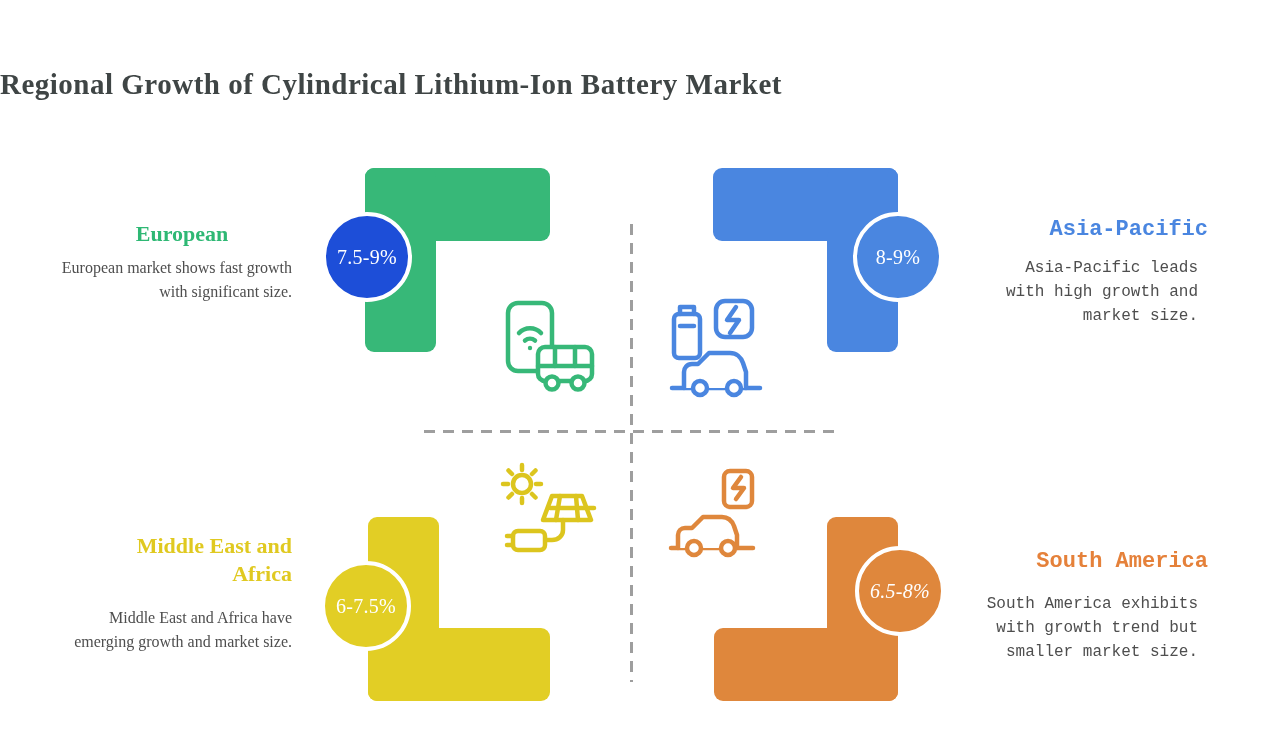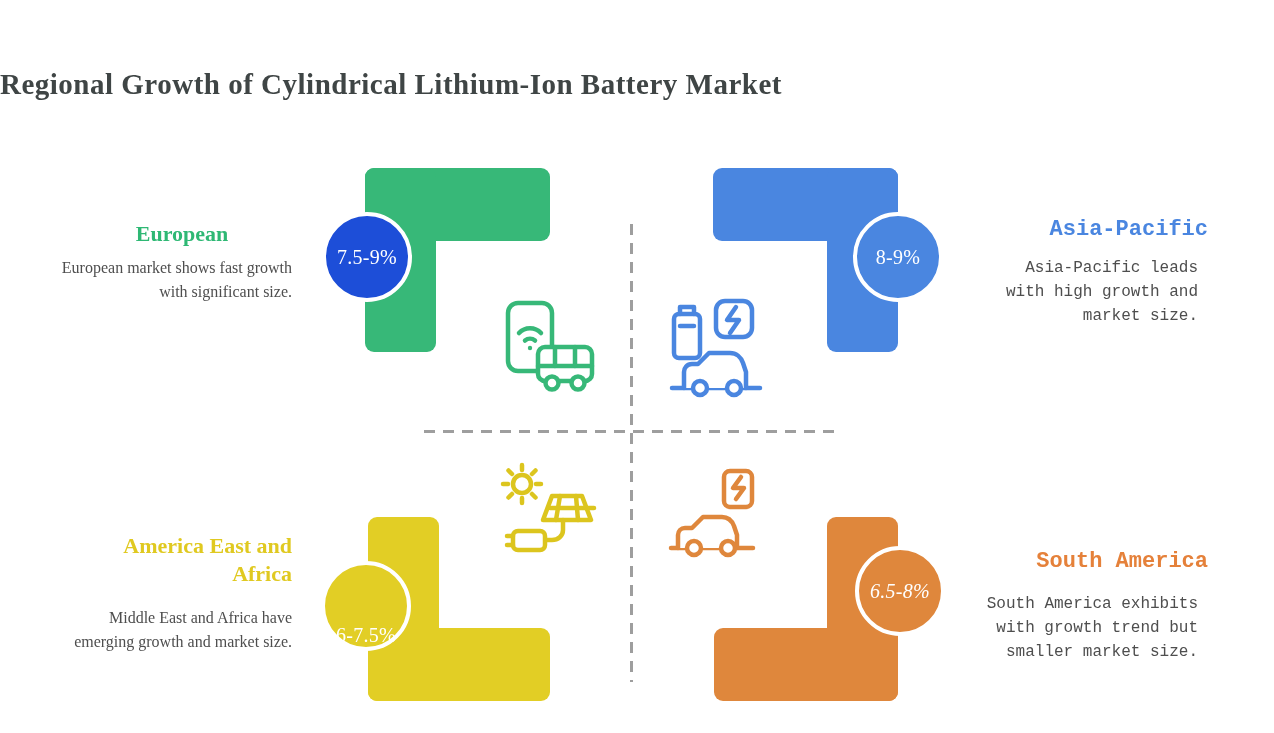--- a/index.html
+++ b/index.html
@@ -112,24 +112,24 @@
         <path d="M4 90 h88"></path>
         <path d="M16 90 v-16 c0-4 3-8 8-8 h6 l11-11 h21 c6 0 11 4 13 10 l3 9 v16" fill="#ffffff"></path>
         <circle cx="32" cy="90" r="7" fill="#ffffff"></circle>
         <circle cx="66" cy="90" r="7" fill="#ffffff"></circle>
       </g>
     </svg>
   </div>
 
   <div class="bar yellow" style="left:368px;top:517px;width:71px;height:184px;"></div>
   <div class="bar yellow" style="left:368px;top:628px;width:182px;height:73px;"></div>
-  <div class="rate-circle yellow" style="left:321px;top:561px;align-items:flex-end;">
+  <div class="rate-circle yellow" style="left:321px;top:561px;">
     <span>6-7.5%</span>
   </div>
-  <div class="region-name yellow align-right" style="right:982px;top:532px;width:185px;">America East and Africa</div>
+  <div class="region-name yellow align-right" style="right:982px;top:532px;width:185px;">Middle East and Africa</div>
   <div class="region-desc align-right" style="right:982px;top:606px;width:235px;">Middle East and Africa have emerging growth and market size.</div>
   <div class="icon-box" style="left:500px;top:460px;">
     <svg width="104" height="104" viewBox="0 0 104 104">
       <g fill="none" stroke="#dcc51e" stroke-width="4.5" stroke-linecap="round" stroke-linejoin="round">
         <circle cx="22" cy="24" r="9"></circle>
         <path d="M22 10 v-5 M22 38 v5 M8 24 h-5 M36 24 h5 M12 14 l-3.5 -3.5 M32 14 l3.5 -3.5 M12 34 l-3.5 3.5 M32 34 l3.5 3.5"></path>
         <path d="M52 36 h30 l9 24 h-48 z" fill="#ffffff"></path>
         <path d="M60 36 l-4 24 M76 36 l2 24 M50 48 h44"></path>
         <path d="M63 60 v10 c0 6 -5 10 -11 10 h-7"></path>
         <rect x="13" y="71" width="32" height="19" rx="5" fill="#ffffff"></rect>

